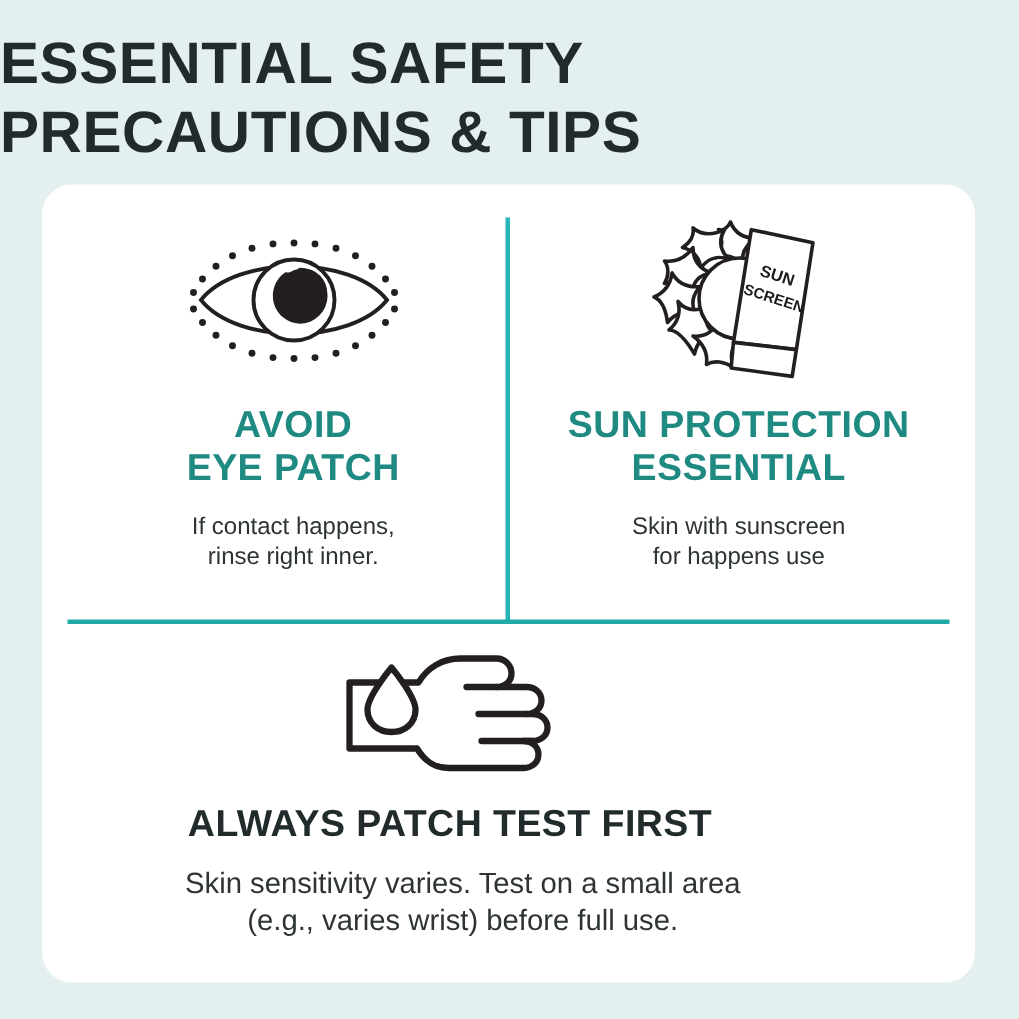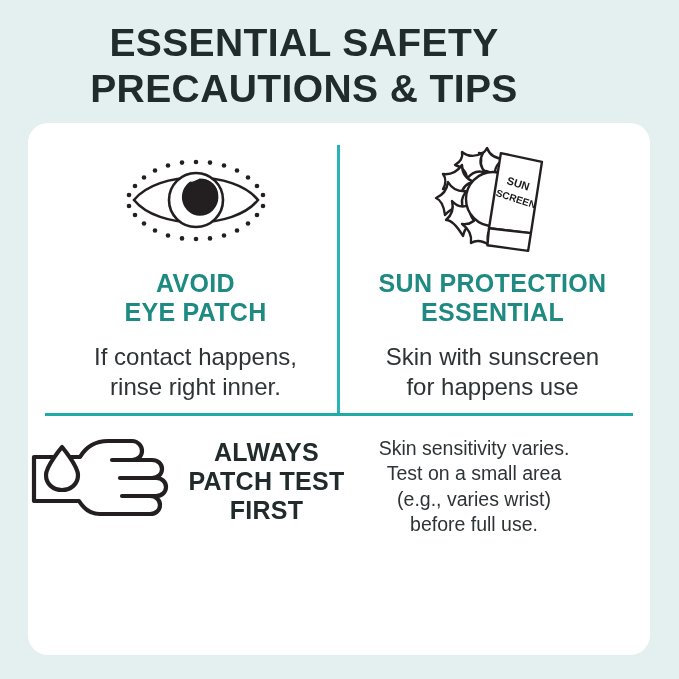--- a/index.html
+++ b/index.html
@@ -19,22 +19,21 @@
     height: 679px;
     box-sizing: border-box;
   }
 
   
   .title-block {
     position: absolute;
     left: 0;
     top: 20px;
     width: 544px;
-    text-align: center;
-    padding-left: 32px;
+    text-align: left;
   }
   .title-line {
     display: block;
     font-size: 39px;
     font-weight: bold;
     letter-spacing: 0.4px;
     line-height: 1.18;
     color: #212b2b;
   }
 
@@ -92,34 +91,34 @@
     margin-top: 10px;
     font-size: 25px;
     font-weight: bold;
     line-height: 1.17;
     letter-spacing: 0.3px;
     text-align: center;
     color: #1f8a82;
   }
   .panel-body {
     margin-top: 14px;
-    font-size: 24px;
+    font-size: 16px;
     line-height: 1.28;
     text-align: center;
     color: #2e3436;
   }
 
   
   .panel-bottom {
     position: absolute;
     left: 0;
     top: 300px;
     width: 544px;
     display: flex;
-    flex-direction: row;
+    flex-direction: column;
     align-items: center;
   }
   .bottom-icon-wrap {
     height: 110px;
     display: flex;
     align-items: center;
     justify-content: center;
   }
   .bottom-heading {
     margin-top: 2px;

